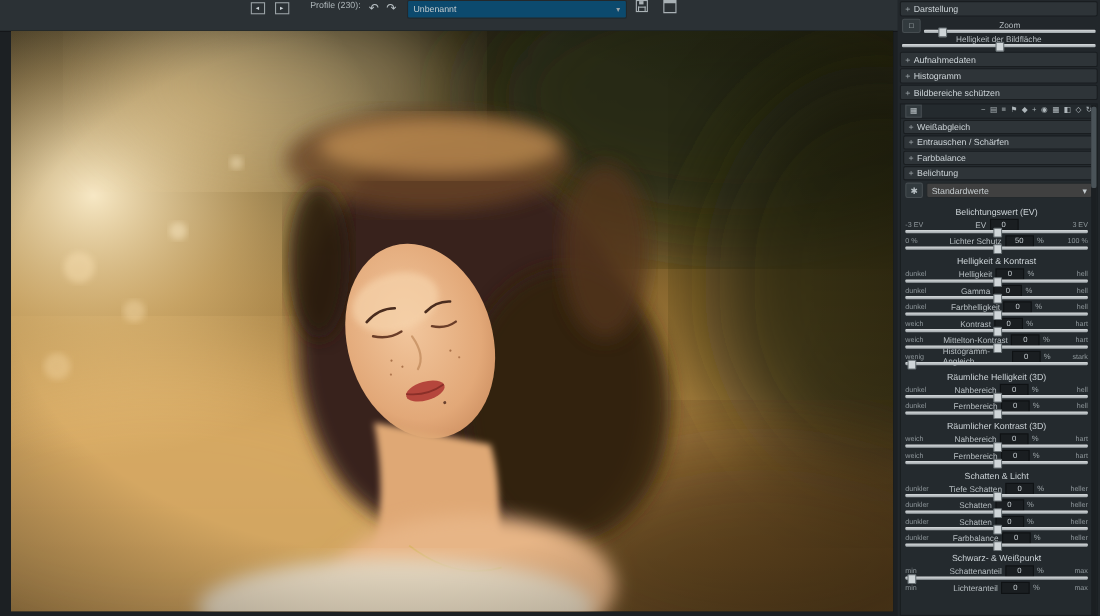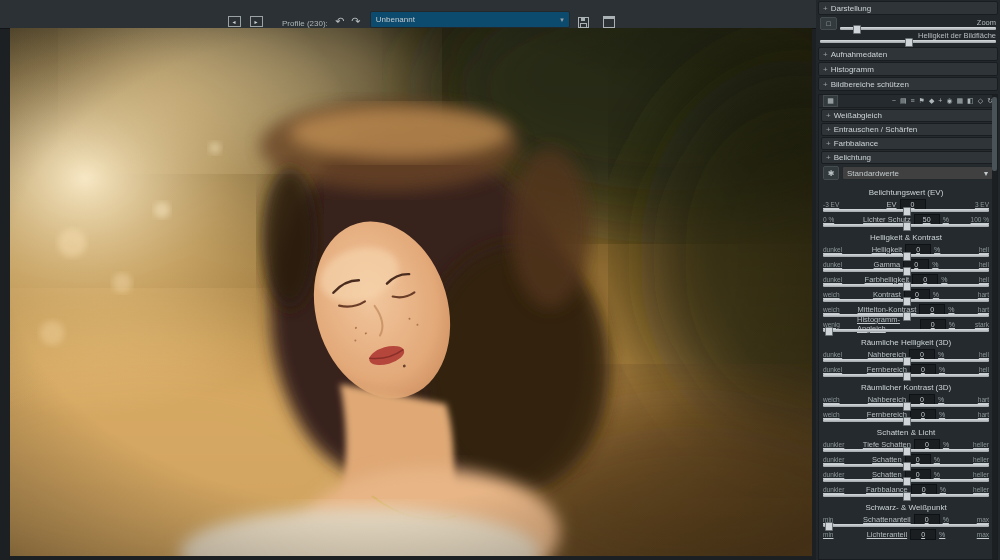--- a/index.html
+++ b/index.html
@@ -1,21 +1,21 @@
 <!DOCTYPE html>
 <html><head>
 <meta charset="utf-8">
 <style>
   html,body{margin:0;padding:0;background:#15181a;}
   #app{position:relative;width:1000px;height:560px;background:#1c2023;overflow:hidden;
        font-family:"Liberation Sans",sans-serif;color:#c7ced2;-webkit-font-smoothing:antialiased;}
 
   
   .topbar{position:absolute;left:0;top:0;width:1000px;height:28px;background:#2b3135;
-          border-bottom:1px solid #121517;display:flex;align-items:flex-end;}
+          border-bottom:1px solid #121517;display:flex;align-items:flex-start;}
   .tb-group{display:flex;align-items:center;gap:6px;}
   .tb-icon{width:16px;height:14px;display:flex;align-items:center;justify-content:center;
            color:#aeb6ba;font-size:10px;cursor:pointer;}
   .imgbox{width:11px;height:9px;border:1px solid #9aa2a6;position:relative;font-size:6px;
           color:#cdd4d8;display:flex;align-items:center;justify-content:center;}
   .tb-label{font-size:8px;color:#aeb6ba;margin:0 4px 0 18px;}
   .tb-undo,.tb-redo{font-size:11px;color:#b8c0c4;}
   .tb-select{width:188px;height:15px;background:#0c4a6e;border:1px solid #23282b;border-radius:2px;
              display:flex;align-items:center;justify-content:space-between;padding:0 5px;margin-left:6px;
              font-size:8px;color:#c3cacd;cursor:pointer;}
@@ -33,21 +33,21 @@
   .sidebar{position:absolute;left:816px;top:0;width:184px;height:560px;background:#22272b;
            display:flex;flex-direction:column;font-size:8px;}
   .phead{height:12px;background:#2e3438;border:1px solid #191d20;border-radius:2px;margin:1px 2px 0 2px;
          display:flex;align-items:center;padding:0 4px;color:#cdd4d8;font-size:8px;cursor:pointer;flex:none;}
   .phead .exp{margin-right:3px;color:#9aa2a6;}
   .dispbody{padding:1px 4px 3px 4px;flex:none;}
   .drow{display:flex;align-items:center;margin-top:1px;}
   .dbtn{width:15px;height:11px;border:1px solid #454c50;background:#323a3e;border-radius:2px;
         color:#b8c0c4;font-size:7px;display:flex;align-items:center;justify-content:center;cursor:pointer;flex:none;margin-right:3px;}
   .dslider{flex:1;}
-  .dlabel{text-align:right;font-size:7.5px;color:#b6bdc1;line-height:9px;}
+  .dlabel{text-align:center;font-size:7.5px;color:#b6bdc1;line-height:9px;}
   .track{position:relative;height:3px;background:linear-gradient(#d8dcde,#9fa6aa);border-radius:1px;cursor:pointer;}
   .thumb{position:absolute;top:-2px;width:6px;height:7px;background:#cfd5d8;border:1px solid #6a7276;
          border-radius:1px;transform:translateX(-3px);cursor:pointer;}
 
   .modules{flex:1;display:flex;flex-direction:column;margin:3px 2px 0 2px;border:1px solid #191d20;
            background:#242a2e;overflow:hidden;position:relative;}
   .mtools{height:12px;display:flex;align-items:center;padding:0 4px;flex:none;border-bottom:1px solid #1b1f22;}
   .mtool-left{width:13px;height:10px;border:1px solid #454c50;background:#323a3e;color:#b8c0c4;font-size:7px;
               display:flex;align-items:center;justify-content:center;cursor:pointer;}
   .mtool-right{margin-left:auto;display:flex;gap:4px;}
@@ -55,21 +55,21 @@
   .mhead{height:11px;background:#2e3438;border:1px solid #191d20;border-radius:2px;margin:1px 2px 0 2px;
          display:flex;align-items:center;padding:0 4px;color:#cdd4d8;cursor:pointer;flex:none;}
   .mhead .exp{margin-right:3px;color:#9aa2a6;}
   .presetrow{display:flex;align-items:center;margin:2px 4px;flex:none;}
   .gearbtn{width:14px;height:12px;border:1px solid #454c50;background:#323a3e;border-radius:2px;color:#b8c0c4;
            font-size:8px;display:flex;align-items:center;justify-content:center;cursor:pointer;flex:none;}
   .preset-select{flex:1;height:12px;background:#404040;border:1px solid #23282b;border-radius:2px;margin-left:3px;
                  display:flex;align-items:center;justify-content:space-between;padding:0 4px;color:#c3cacd;cursor:pointer;}
   .scroller{flex:1;overflow:hidden;padding:0 8px 0 4px;position:relative;}
   .sechead{text-align:center;font-size:8px;color:#cdd4d8;margin:6px 0 1px 0;}
-  .srow{margin-top:2px;text-decoration:underline;}
+  .srow{margin-top:2px;}
   .sline{display:flex;align-items:center;height:10px;}
   .smin,.smax{font-size:6.5px;color:#8e969a;width:34px;flex:none;}
   .smax{text-align:right;}
   .smid{flex:1;display:flex;align-items:center;justify-content:center;gap:3px;font-size:7.5px;color:#b6bdc1;}
   .svalue{min-width:24px;height:9px;background:#1a1e21;border:1px solid #0f1214;color:#c7ced2;
           text-align:center;line-height:9px;font-size:7px;cursor:text;}
   .sunit{font-size:7px;color:#9aa2a6;}
   .vscroll{position:absolute;right:0px;top:0;width:5px;height:100%;background:#1b1f22;}
   .vthumb{position:absolute;left:0;top:2px;width:5px;height:74px;background:#4a5358;border-radius:2px;cursor:grab;}
 

